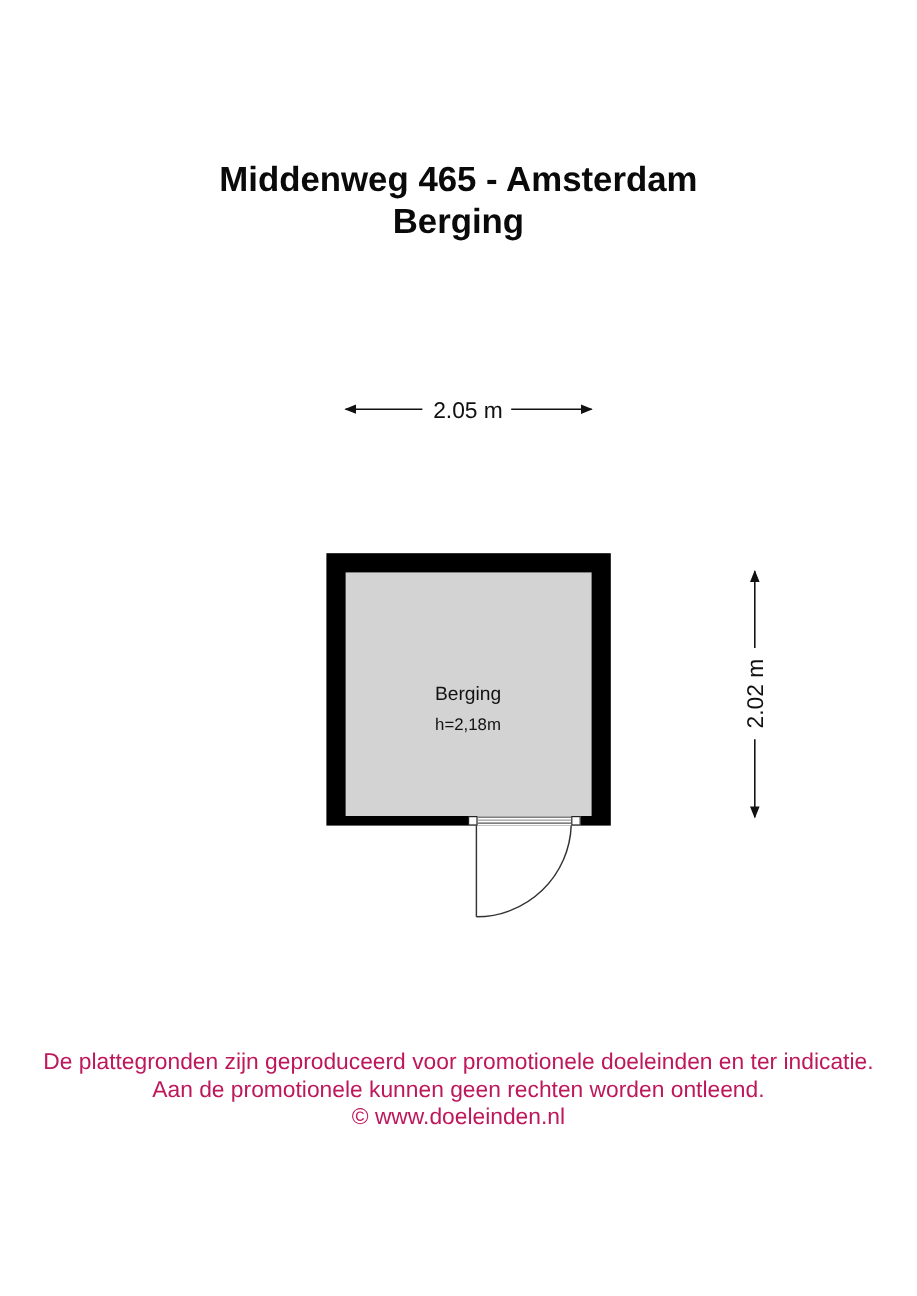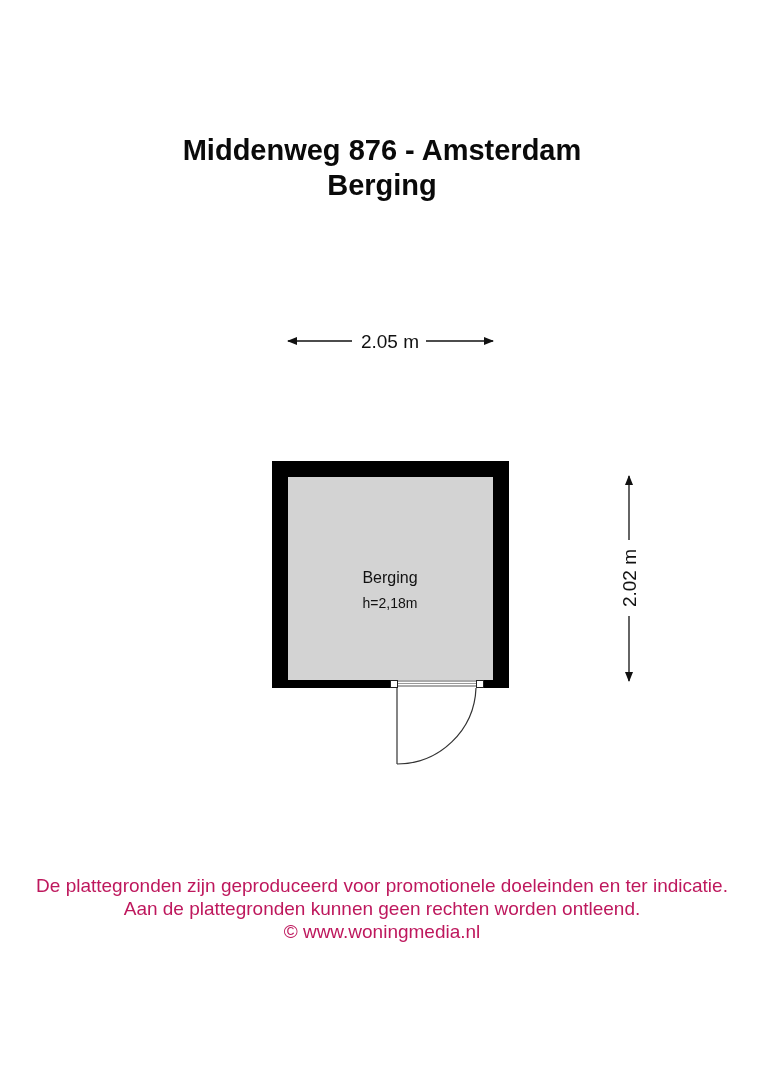--- a/index.html
+++ b/index.html
@@ -20,21 +20,21 @@
     }
     .f1 { top: 874px; }
     .f2 { top: 897px; }
     .f3 { top: 920px; }
     .dimlabel { font-family: "Liberation Sans", sans-serif; font-size: 19px; fill: #111; }
     .roomlabel { font-family: "Liberation Sans", sans-serif; fill: #111; }
   </style>
 </head>
 <body>
 
-<div class="title t1">Middenweg 876 - Amsterdam</div>
+<div class="title t1">Middenweg 465 - Amsterdam</div>
 <div class="title t2">Berging</div>
 
 <svg class="plan" width="764" height="1080" viewBox="0 0 764 1080">
   <defs>
     <marker id="arrow" markerWidth="10" markerHeight="8" refX="9" refY="4" orient="auto" markerUnits="userSpaceOnUse">
       <path d="M0,0 L10,4 L0,8 Z" fill="#111"></path>
     </marker>
   </defs>
 
   <g>
@@ -64,14 +64,14 @@
     <line x1="397" y1="688" x2="397" y2="764" stroke="#333" stroke-width="1.2"></line>
 
     <path d="M397,764 A79,79 0 0 0 476,688" fill="none" stroke="#333" stroke-width="1.2"></path>
   </g>
 
   <text x="390" y="583" text-anchor="middle" class="roomlabel" font-size="16">Berging</text>
   <text x="390" y="608" text-anchor="middle" class="roomlabel" font-size="14">h=2,18m</text>
 </svg>
 
 <div class="footer f1">De plattegronden zijn geproduceerd voor promotionele doeleinden en ter indicatie.</div>
-<div class="footer f2">Aan de plattegronden kunnen geen rechten worden ontleend.</div>
-<div class="footer f3">© www.woningmedia.nl</div>
+<div class="footer f2">Aan de promotionele kunnen geen rechten worden ontleend.</div>
+<div class="footer f3">© www.doeleinden.nl</div>
 
 </body></html>

